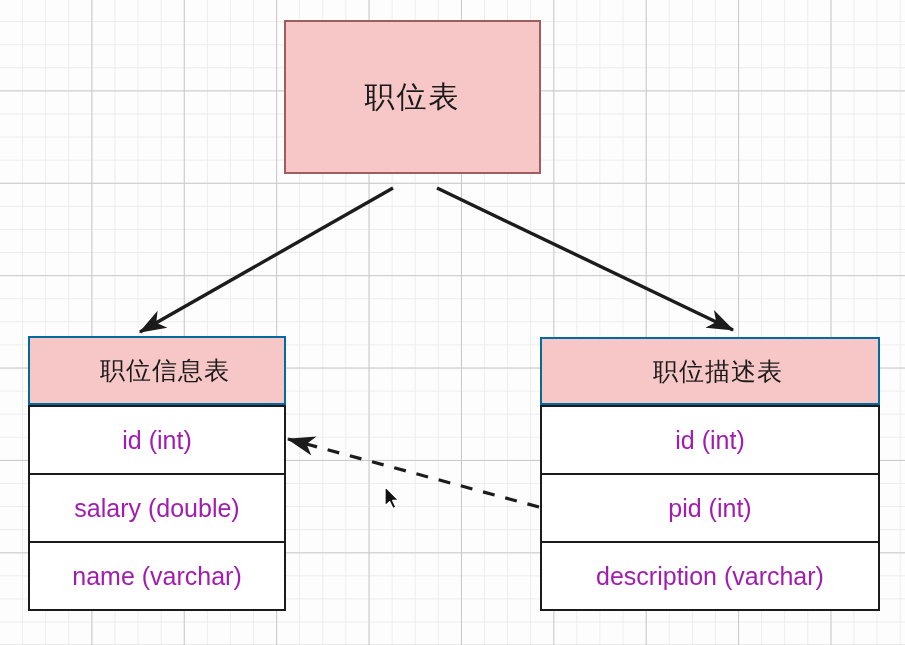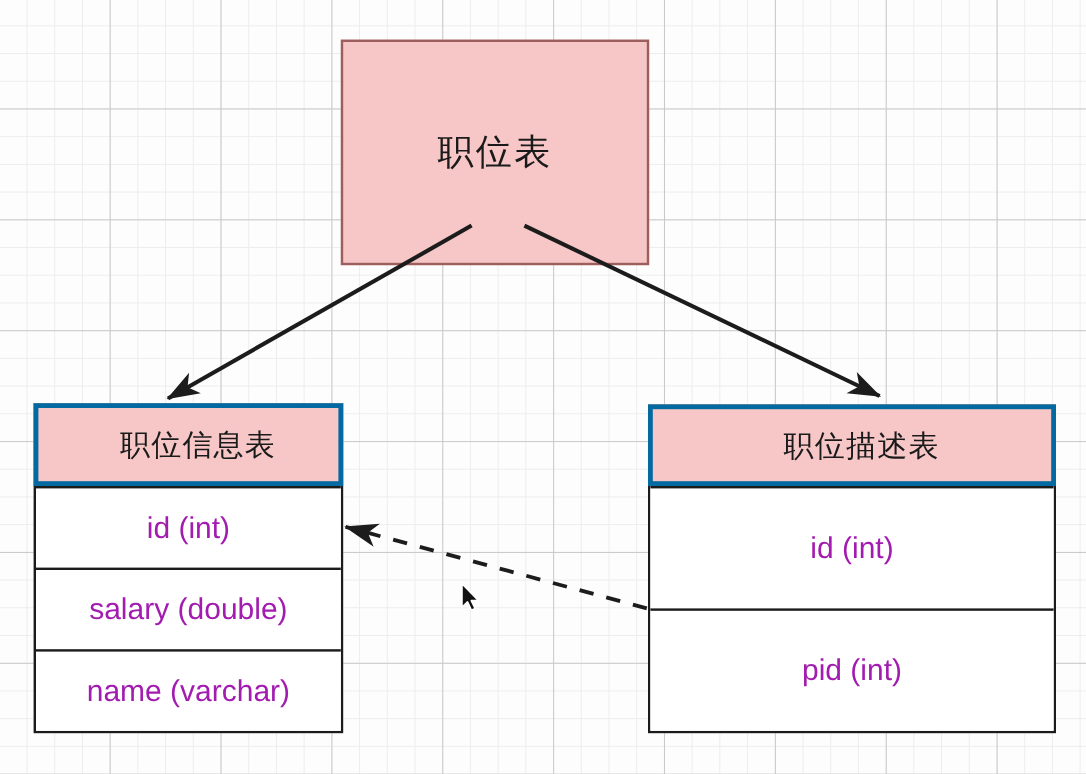--- a/index.html
+++ b/index.html
@@ -56,21 +56,21 @@
     background: #ffffff;
   }
   .table-node .thead {
     background: #f6c7c6;
     border-bottom: 2px solid #1b1b1b;
     display: flex;
     align-items: center;
     justify-content: center;
     box-sizing: border-box;
     margin: -2px -2px 0 -2px;
-    border: 4px solid #0369a1;
+    border: 2px solid #0369a1;
     padding-left: 16px;
   }
   .table-node .thead .title {
     font-size: 25px;
     color: #1a1a1a;
     letter-spacing: 1px;
     font-family: "DejaVu Sans", "Liberation Sans", sans-serif;
   }
   .table-node .trow {
     display: flex;
@@ -101,21 +101,21 @@
   .cursor {
     position: absolute;
     pointer-events: none;
   }
 </style>
 </head>
 <body>
 
 <div id="canvas">
 
-  <div class="node root-box" id="root-box" style="left: 284px; top: 33px; width: 257px; height: 188px;">
+  <div class="node root-box" id="root-box" style="left: 284px; top: 20px; width: 257px; height: 154px;">
     <span class="title">职位表</span>
   </div>
 
   <div class="node table-node" id="table-0" style="left: 28px; top: 336px; width: 258px; height: 275px;">
     <div class="thead" style="height: 69px; flex: 0 0 69px;">
       <span class="title">职位信息表</span>
     </div>
     <div class="trow" style="flex: 1 1 68.6667px;">
       <span class="cell">id (int)</span>
     </div>
@@ -130,20 +130,23 @@
   <div class="node table-node" id="table-1" style="left: 540px; top: 337px; width: 340px; height: 274px;">
     <div class="thead" style="height: 68px; flex: 0 0 68px;">
       <span class="title">职位描述表</span>
     </div>
     <div class="trow" style="flex: 1 1 68.6667px;">
       <span class="cell">id (int)</span>
     </div>
     <div class="trow" style="flex: 1 1 68.6667px;">
       <span class="cell">pid (int)</span>
     </div>
+    <div class="trow" style="flex: 1 1 68.6667px;">
+      <span class="cell">description (varchar)</span>
+    </div>
   </div>
 
   <svg class="overlay" id="connector-layer" viewBox="0 0 905 645">
     <defs>
       <marker id="arrowhead" markerWidth="9" markerHeight="9" refX="7.6" refY="3.2" orient="auto" markerUnits="strokeWidth">
         <path d="M0,0.3 L8,3.2 L0,6.1 L2.1,3.2 Z" fill="#1c1c1c"></path>
       </marker>
       <marker id="arrowhead-dashed" markerWidth="10" markerHeight="10" refX="8.4" refY="3.4" orient="auto" markerUnits="strokeWidth">
         <path d="M0,0.3 L8.8,3.4 L0,6.5 L2.4,3.4 Z" fill="#1c1c1c"></path>
       </marker>

